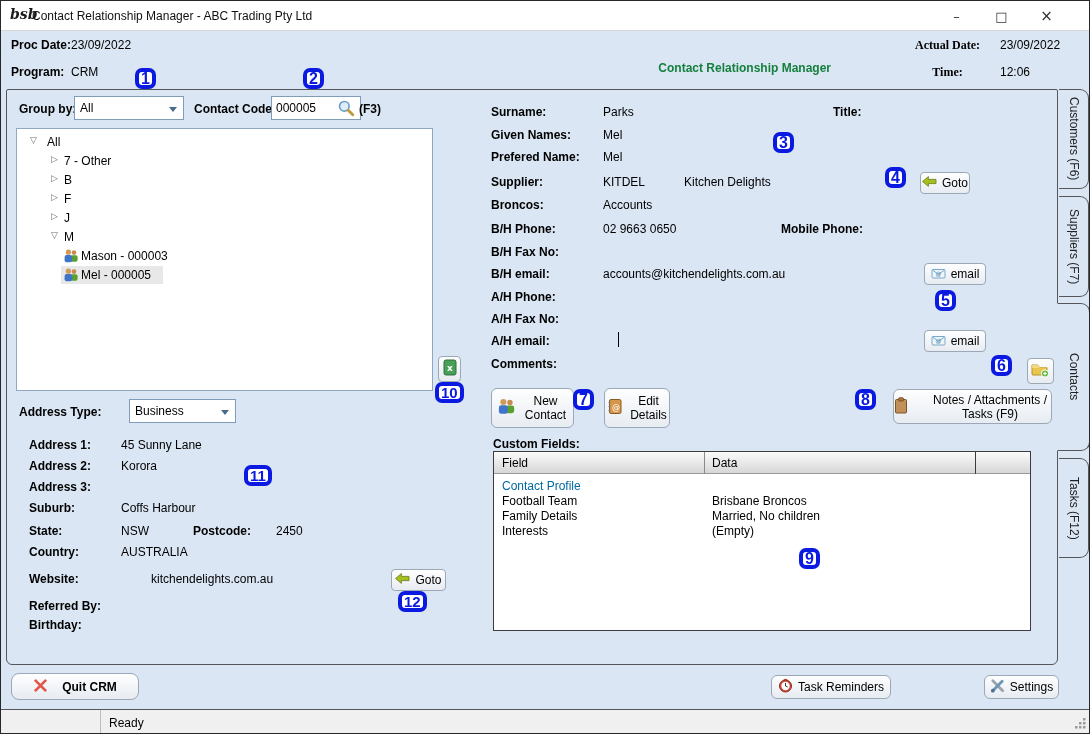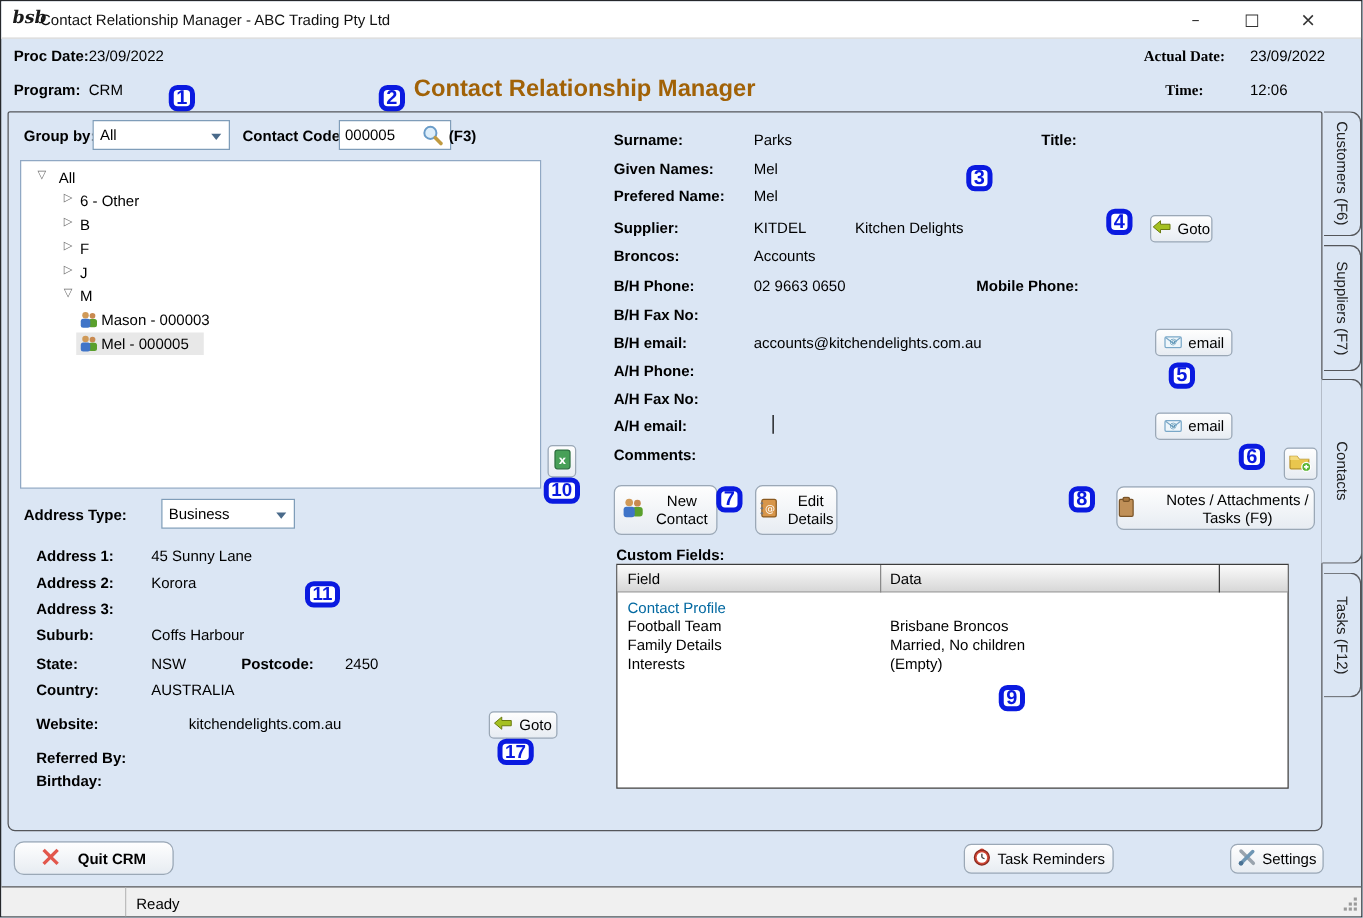--- a/index.html
+++ b/index.html
@@ -15,22 +15,22 @@
   .titlebar { position:absolute; left:0; top:0; width:100%; height:30px; background:#ffffff; border-bottom:1px solid #d6d6d6; }
   .tb-title { position:absolute; left:31px; top:8px; font-size:12px; color:#111; white-space:nowrap; }
   .tb-logo { position:absolute; left:9px; top:5px; width:20px; height:20px; font-family:"DejaVu Serif",serif;
              font-style:italic; font-weight:bold; font-size:14px; color:#1a1a1a; }
   .tb-btn { position:absolute; top:0; width:45px; height:30px; display:flex; align-items:center; justify-content:center;
             font-size:13px; color:#333; font-family:"DejaVu Sans",sans-serif; }
 
   
   .app-title { position:absolute; left:330px; top:36px; width:500px; text-align:center;
                font-size:24px; font-weight:bold; color:#0e0e96; }
-  .app-subtitle { position:absolute; left:330px; top:60px; width:500px; text-align:left;
-                  font-size:19px; font-weight:bold; color:#a16207; }
+  .app-subtitle { position:absolute; left:330px; top:60px; width:500px; text-align:right;
+                  font-size:12px; font-weight:bold; color:#15803d; }
   .rlabel { position:absolute; font-weight:bold; text-align:center; white-space:nowrap;font-family:Liberation Serif, serif; }
 
   
   .main { position:absolute; left:5px; top:88px; width:1052px; height:576px;
           border:1px solid #54565a; border-radius:2px 2px 6px 6px; background:#dbe6f4; }
 
   
   .selectbox { position:absolute; background:#fff; border:1px solid #7f9db9; display:flex; align-items:center;
                padding-left:5px; height:24px; }
   .chev { position:absolute; right:6px; top:10px; width:0; height:0;
@@ -125,21 +125,21 @@
   </span>
   <span class="lbl" style="left:358px;top:101px;">(F3)</span>
 
   <div class="tree">
     <div class="trow" style="top:4px;">
       <span class="tw" style="left:13px;">▽</span>
       <span class="tl" style="left:30px;">All</span>
     </div>
     <div class="trow" style="top:23px;">
       <span class="tw" style="left:34px;">▷</span>
-      <span class="tl" style="left:47px;">6 - Other</span>
+      <span class="tl" style="left:47px;">7 - Other</span>
     </div>
     <div class="trow" style="top:42px;">
       <span class="tw" style="left:34px;">▷</span>
       <span class="tl" style="left:47px;">B</span>
     </div>
     <div class="trow" style="top:61px;">
       <span class="tw" style="left:34px;">▷</span>
       <span class="tl" style="left:47px;">F</span>
     </div>
     <div class="trow" style="top:80px;">
@@ -363,21 +363,21 @@
   <div class="badge" style="left:302px;top:67px;">2</div>
   <div class="badge" style="left:772px;top:131px;">3</div>
   <div class="badge" style="left:884px;top:166px;">4</div>
   <div class="badge" style="left:934px;top:289px;">5</div>
   <div class="badge" style="left:990px;top:354px;">6</div>
   <div class="badge" style="left:572px;top:388px;">7</div>
   <div class="badge" style="left:854px;top:388px;">8</div>
   <div class="badge" style="left:798px;top:547px;">9</div>
   <div class="badge" style="left:434px;top:381px;font-size:15px;">10</div>
   <div class="badge" style="left:243px;top:464px;font-size:15px;">11</div>
-  <div class="badge" style="left:397px;top:590px;font-size:15px;">17</div>
+  <div class="badge" style="left:397px;top:590px;font-size:15px;">12</div>
 
   <div class="btn" style="left:10px;top:672px;width:128px;height:27px;border-radius:8px;font-weight:bold;gap:14px;">
     <span>
       <svg width="15" height="15" viewBox="0 0 16 16">
         <path d="M3,1 L8,6 L13,1 L15,3 L10,8 L15,13 L13,15 L8,10 L3,15 L1,13 L6,8 L1,3 Z" fill="#e2574c"></path>
       </svg>
     </span>
     <span>Quit CRM</span>
   </div>
   <div class="btn" style="left:770px;top:674px;width:120px;height:24px;border-radius:6px;">

